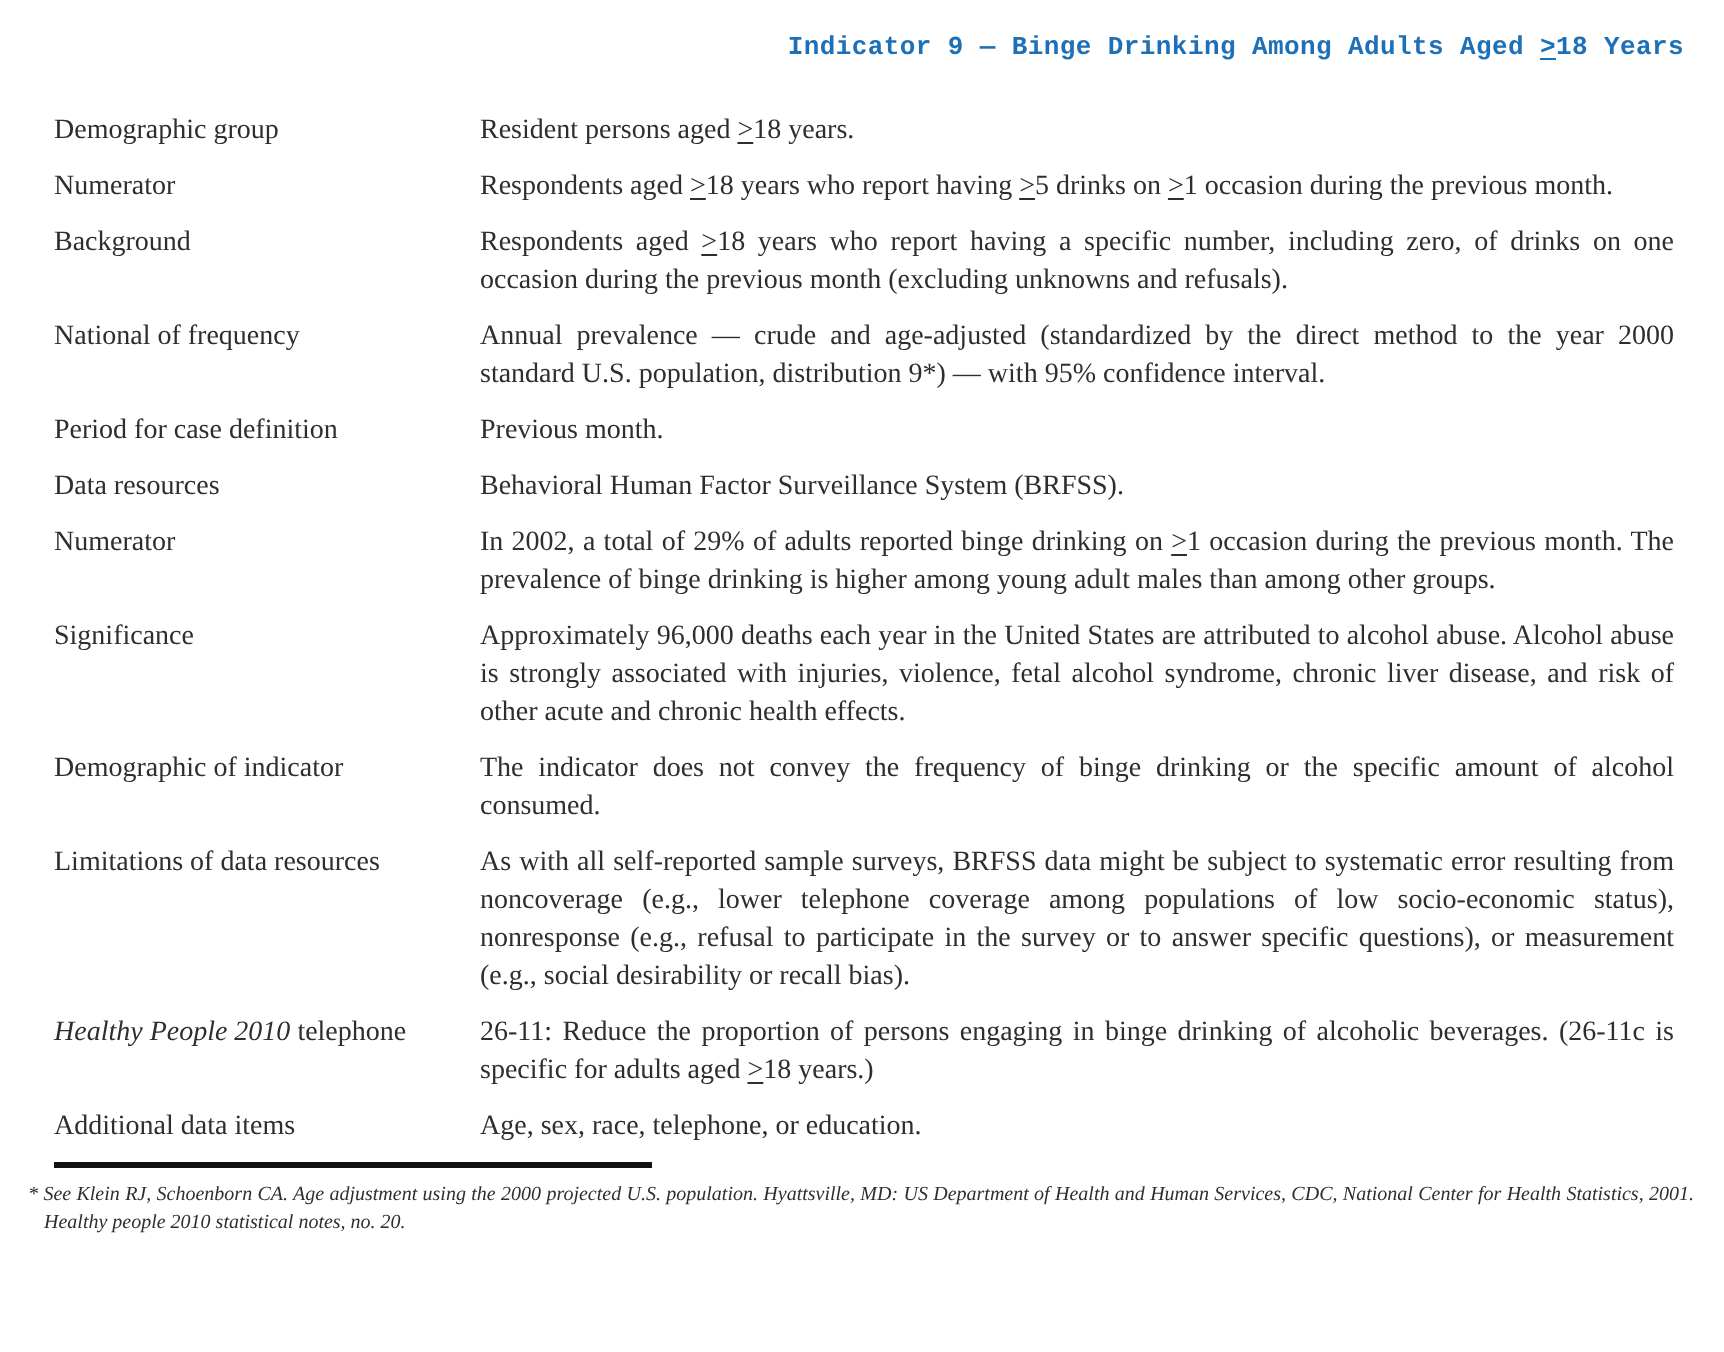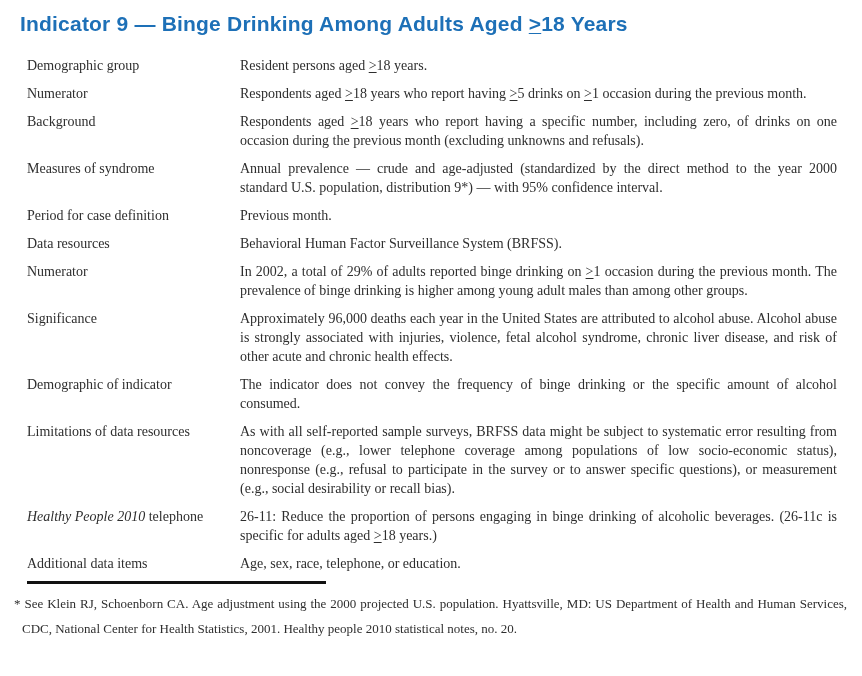--- a/index.html
+++ b/index.html
@@ -6,24 +6,24 @@
   body {
     width: 862px; height: 676px;
     font-family: "Liberation Serif", serif;
     color: #2e2e2e;
     overflow: hidden;
   }
   .page { position: relative; width: 862px; height: 676px; background: #ffffff; }
 
   .title {
     margin: 11px 20px 0 20px;
-    text-align: left;
-    font-family: Liberation Sans, sans-serif;
+    text-align: right;
+    font-family: Liberation Mono, monospace;
     font-weight: bold;
-    font-size: 21px;
+    font-size: 13px;
     line-height: 25px;
     letter-spacing: 0.2px;
   }
 
   .deftable {
     margin: 20px 25px 0 27px;
     display: grid;
     grid-template-columns: 213px 1fr;
     row-gap: 9px;
     font-size: 14px;
@@ -39,23 +39,24 @@
   .rule {
     margin: 8px 0 0 27px;
     width: 299px; height: 3px;
     background: #111111;
   }
 
   .footnote {
     margin: 7px 15px 0 14px;
     padding-left: 8px;
     text-indent: -8px;
-    font-size: 13px;
-    line-height: 25px;
+    font-size: 10px;
+    line-height: 14px;
     text-align: justify;
+    font-style: italic;
   }
 </style>
 </head>
 <body>
 
 <div class="page">
 
   <h1 class="title" style="color: rgb(29, 112, 183);">Indicator 9 — Binge Drinking Among Adults Aged <span class="geq">&gt;</span>18 Years</h1>
 
   <div class="deftable">
@@ -69,21 +70,21 @@
       <div class="label">Numerator</div>
       <div class="value">Respondents aged <span class="geq">&gt;</span>18 years who report having <span class="geq">&gt;</span>5 drinks on <span class="geq">&gt;</span>1 occasion during the previous month.</div>
     </div>
 
     <div class="row">
       <div class="label">Background</div>
       <div class="value">Respondents aged <span class="geq">&gt;</span>18 years who report having a specific number, including zero, of drinks on one occasion during the previous month (excluding unknowns and refusals).</div>
     </div>
 
     <div class="row">
-      <div class="label">Measures of syndrome</div>
+      <div class="label">National of frequency</div>
       <div class="value">Annual prevalence — crude and age-adjusted (standardized by the direct method to the year 2000 standard U.S. population, distribution 9*) — with 95% confidence interval.</div>
     </div>
 
     <div class="row">
       <div class="label">Period for case definition</div>
       <div class="value">Previous month.</div>
     </div>
 
     <div class="row">
       <div class="label">Data resources</div>

